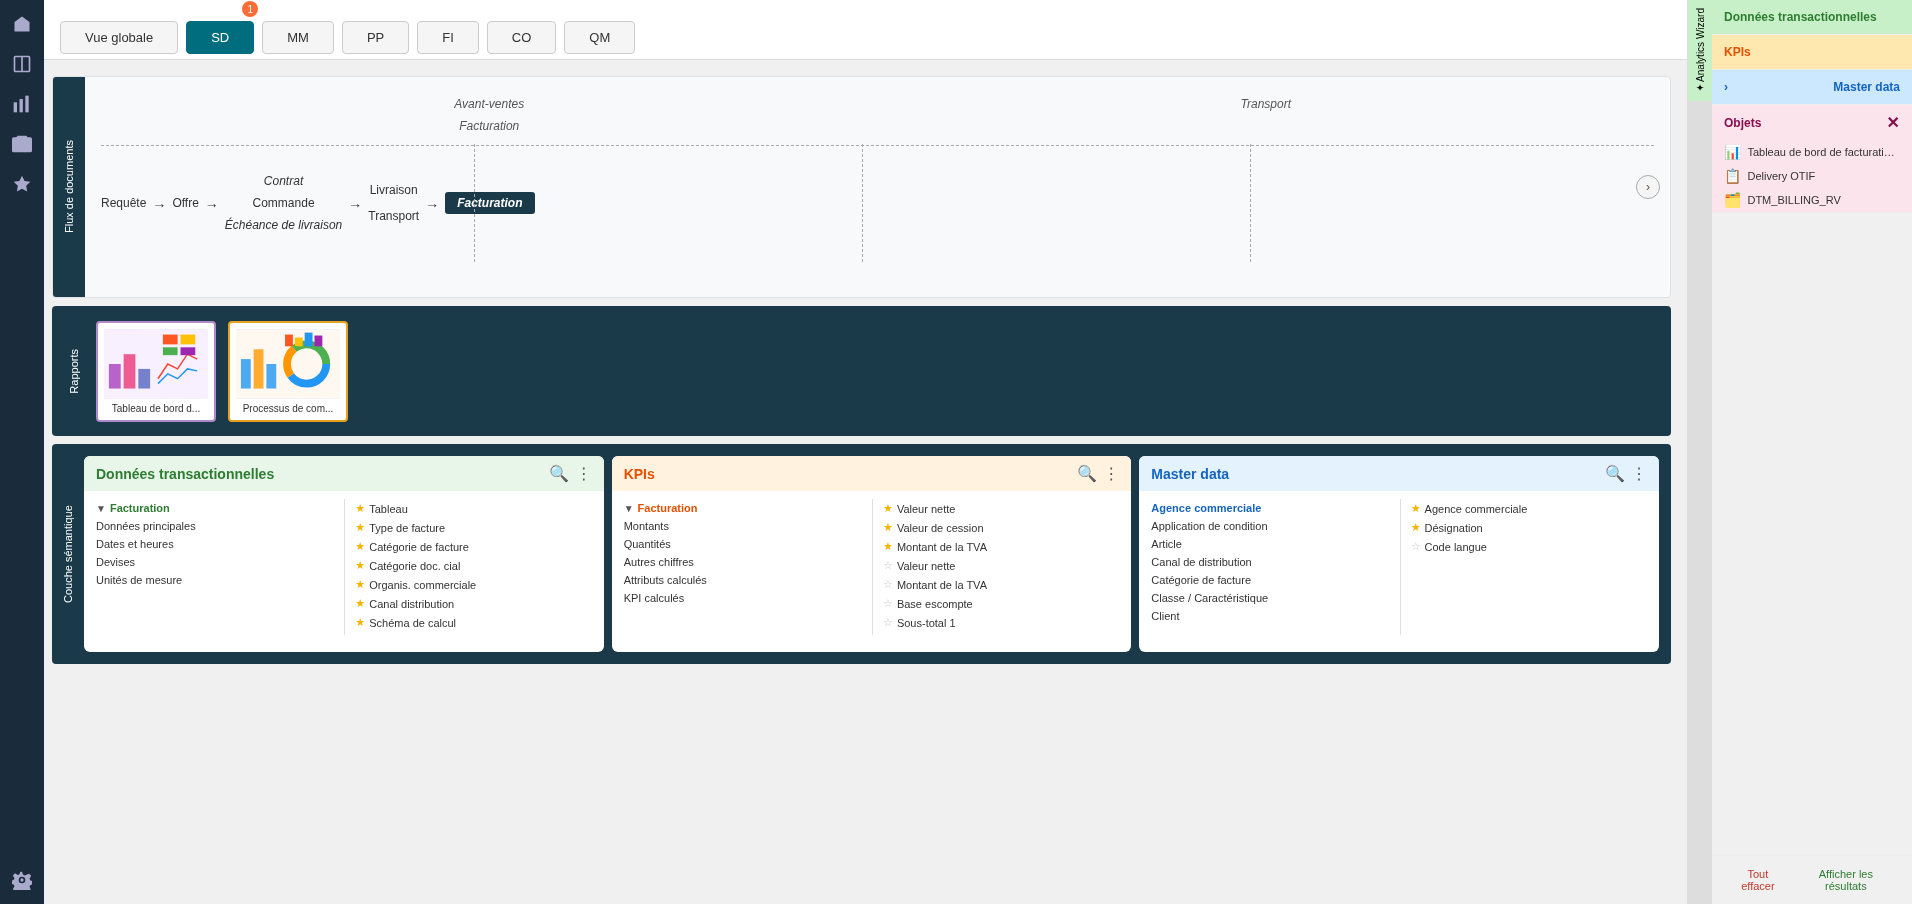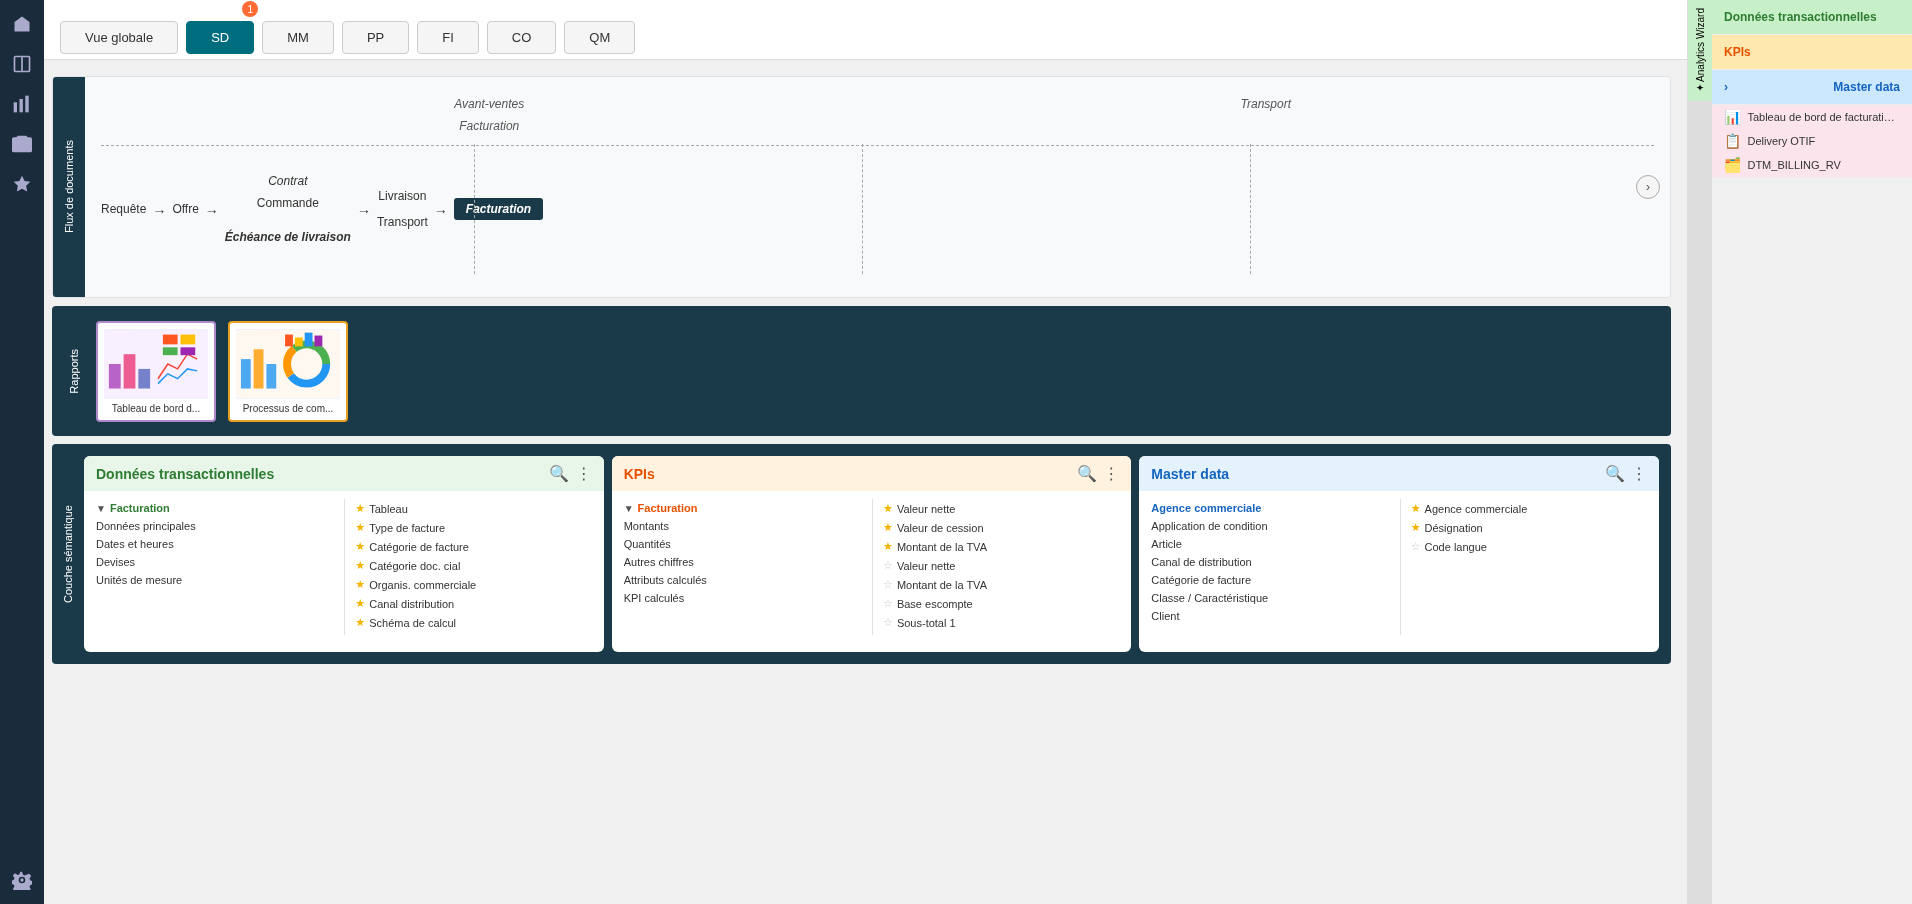--- a/index.html
+++ b/index.html
@@ -483,21 +483,21 @@
           <span class="flow-node">Requête</span>
           <span class="flow-arrow">→</span>
           <span class="flow-node">Offre</span>
           <span class="flow-arrow">→</span>
 
           <div style="display:flex; flex-direction:column; align-items:center; gap:4px;">
             <span class="flow-node" style="font-style:italic; font-size:12px; margin-bottom:4px;">Contrat</span>
             <div style="display:flex; align-items:center;">
               <span class="flow-node">Commande</span>
             </div>
-            <span class="flow-node" style="font-style:italic; font-size:12px; margin-top:16px;font-weight:bold;">Échéance de livraison</span>
+            <span class="flow-node" style="font-style:italic; font-size:12px; margin-top:4px;">Échéance de livraison</span>
           </div>
           <span class="flow-arrow">→</span>
 
           <div style="display:flex; flex-direction:column; align-items:center; gap:4px;">
             <span class="flow-node">Livraison</span>
             <span class="flow-node" style="margin-top:8px;">Transport</span>
           </div>
           <span class="flow-arrow">→</span>
 
           <span class="flow-node-highlighted">Facturation</span>
@@ -730,29 +730,37 @@
     </div>
 
     <div class="right-panel-section">
       <div class="right-panel-header blue-bg">
         <span>›</span>
         <span>Master data</span>
       </div>
     </div>
 
     <div class="objects-panel">
+      <div class="objects-header">
+        <span>Objets</span>
+        <span style="cursor:pointer; font-size:16px;">✕</span>
+      </div>
       <div class="objects-item">
         <span class="objects-item-icon">📊</span>
         <span style="font-size:11px; overflow:hidden; text-overflow:ellipsis; white-space:nowrap;">Tableau de bord de facturation cl...</span>
       </div>
       <div class="objects-item">
         <span class="objects-item-icon">📋</span>
         <span style="font-size:11px;">Delivery OTIF</span>
       </div>
       <div class="objects-item">
         <span class="objects-item-icon">🗂️</span>
         <span style="font-size:11px;">DTM_BILLING_RV</span>
       </div>
     </div>
 
+    <div class="footer-actions">
+      <button class="footer-btn red">Tout effacer</button>
+      <button class="footer-btn green">Afficher les résultats</button>
+    </div>
 
   </div>
 </div>
 
 </body></html>

